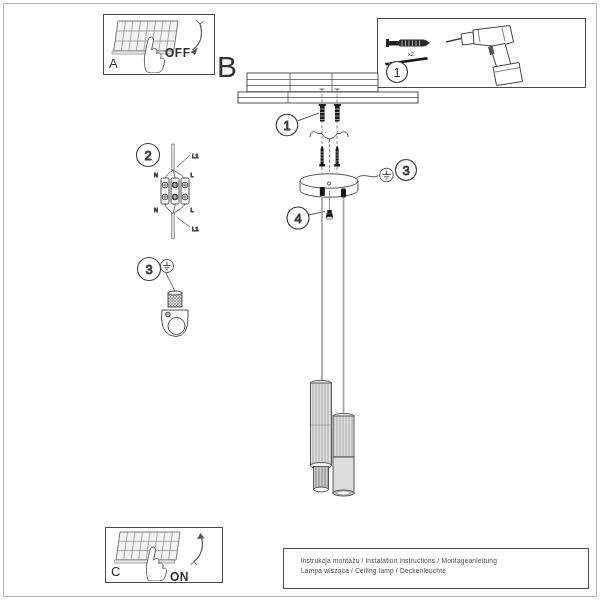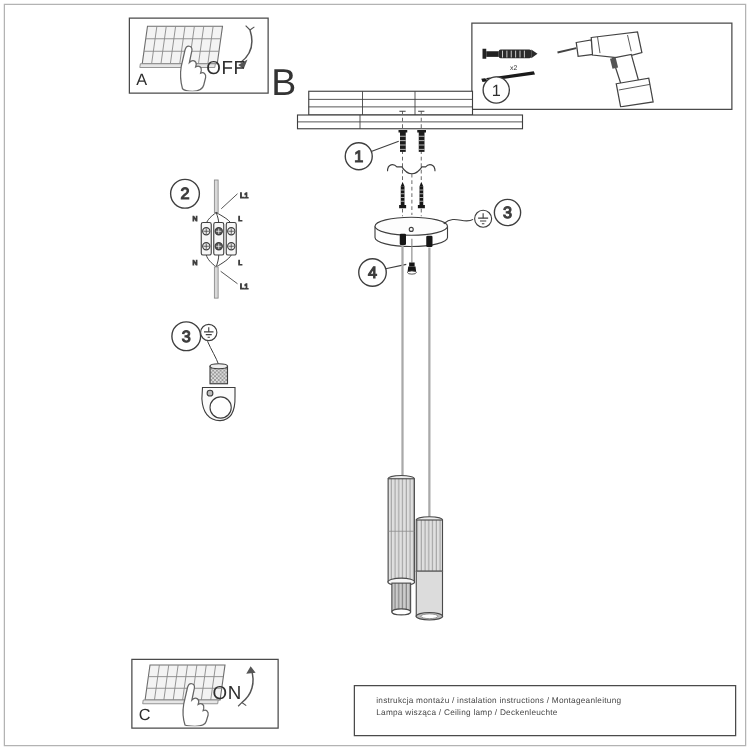--- a/index.html
+++ b/index.html
@@ -3,23 +3,23 @@
 <meta charset="utf-8">
 <style>
   html,body{margin:0;padding:0;background:#fff;}
   .page{position:relative;width:600px;height:600px;background:#ffffff;
         font-family:"Liberation Sans",sans-serif;color:#2e2e2e;overflow:hidden;}
   .page-border{position:absolute;left:3px;top:3px;right:3px;bottom:3px;border:1px solid #b3b3b3;}
   .panel{position:absolute;border:1.4px solid #4a4a4a;background:#fff;box-sizing:border-box;}
   .panel-a{left:103px;top:14px;width:112px;height:61px;}
   .panel-c{left:105px;top:527px;width:118px;height:56px;}
   .corner-letter{position:absolute;left:5px;bottom:3px;font-size:13px;color:#2e2e2e;}
-  .state-label{position:absolute;font-size:15px;font-weight:400;letter-spacing:.5px;color:#2e2e2e;}
+  .state-label{position:absolute;font-size:12px;font-weight:700;letter-spacing:.5px;color:#2e2e2e;}
   .panel-a .state-label{left:61px;top:31px;}
-  .panel-c .state-label{left:64px;top:18px;}
+  .panel-c .state-label{left:64px;top:42px;}
   .letter-b{position:absolute;left:217px;top:50px;font-size:30px;color:#333;}
   .tools{left:377px;top:18px;width:209px;height:70px;}
   .assembly{position:absolute;left:225px;top:60px;}
   .wiring{position:absolute;left:128px;top:138px;}
   .gland{position:absolute;left:133px;top:253px;}
   .footer{position:absolute;left:283px;top:548px;width:306px;height:41px;border:1.4px solid #4a4a4a;
           box-sizing:border-box;padding:7px 4px 0 17px;font-size:6.6px;line-height:9.5px;
           color:#474747;letter-spacing:.2px;background:#fff;}
   svg{display:block;}
   svg text{font-family:"Liberation Sans",sans-serif;fill:#2e2e2e;}

